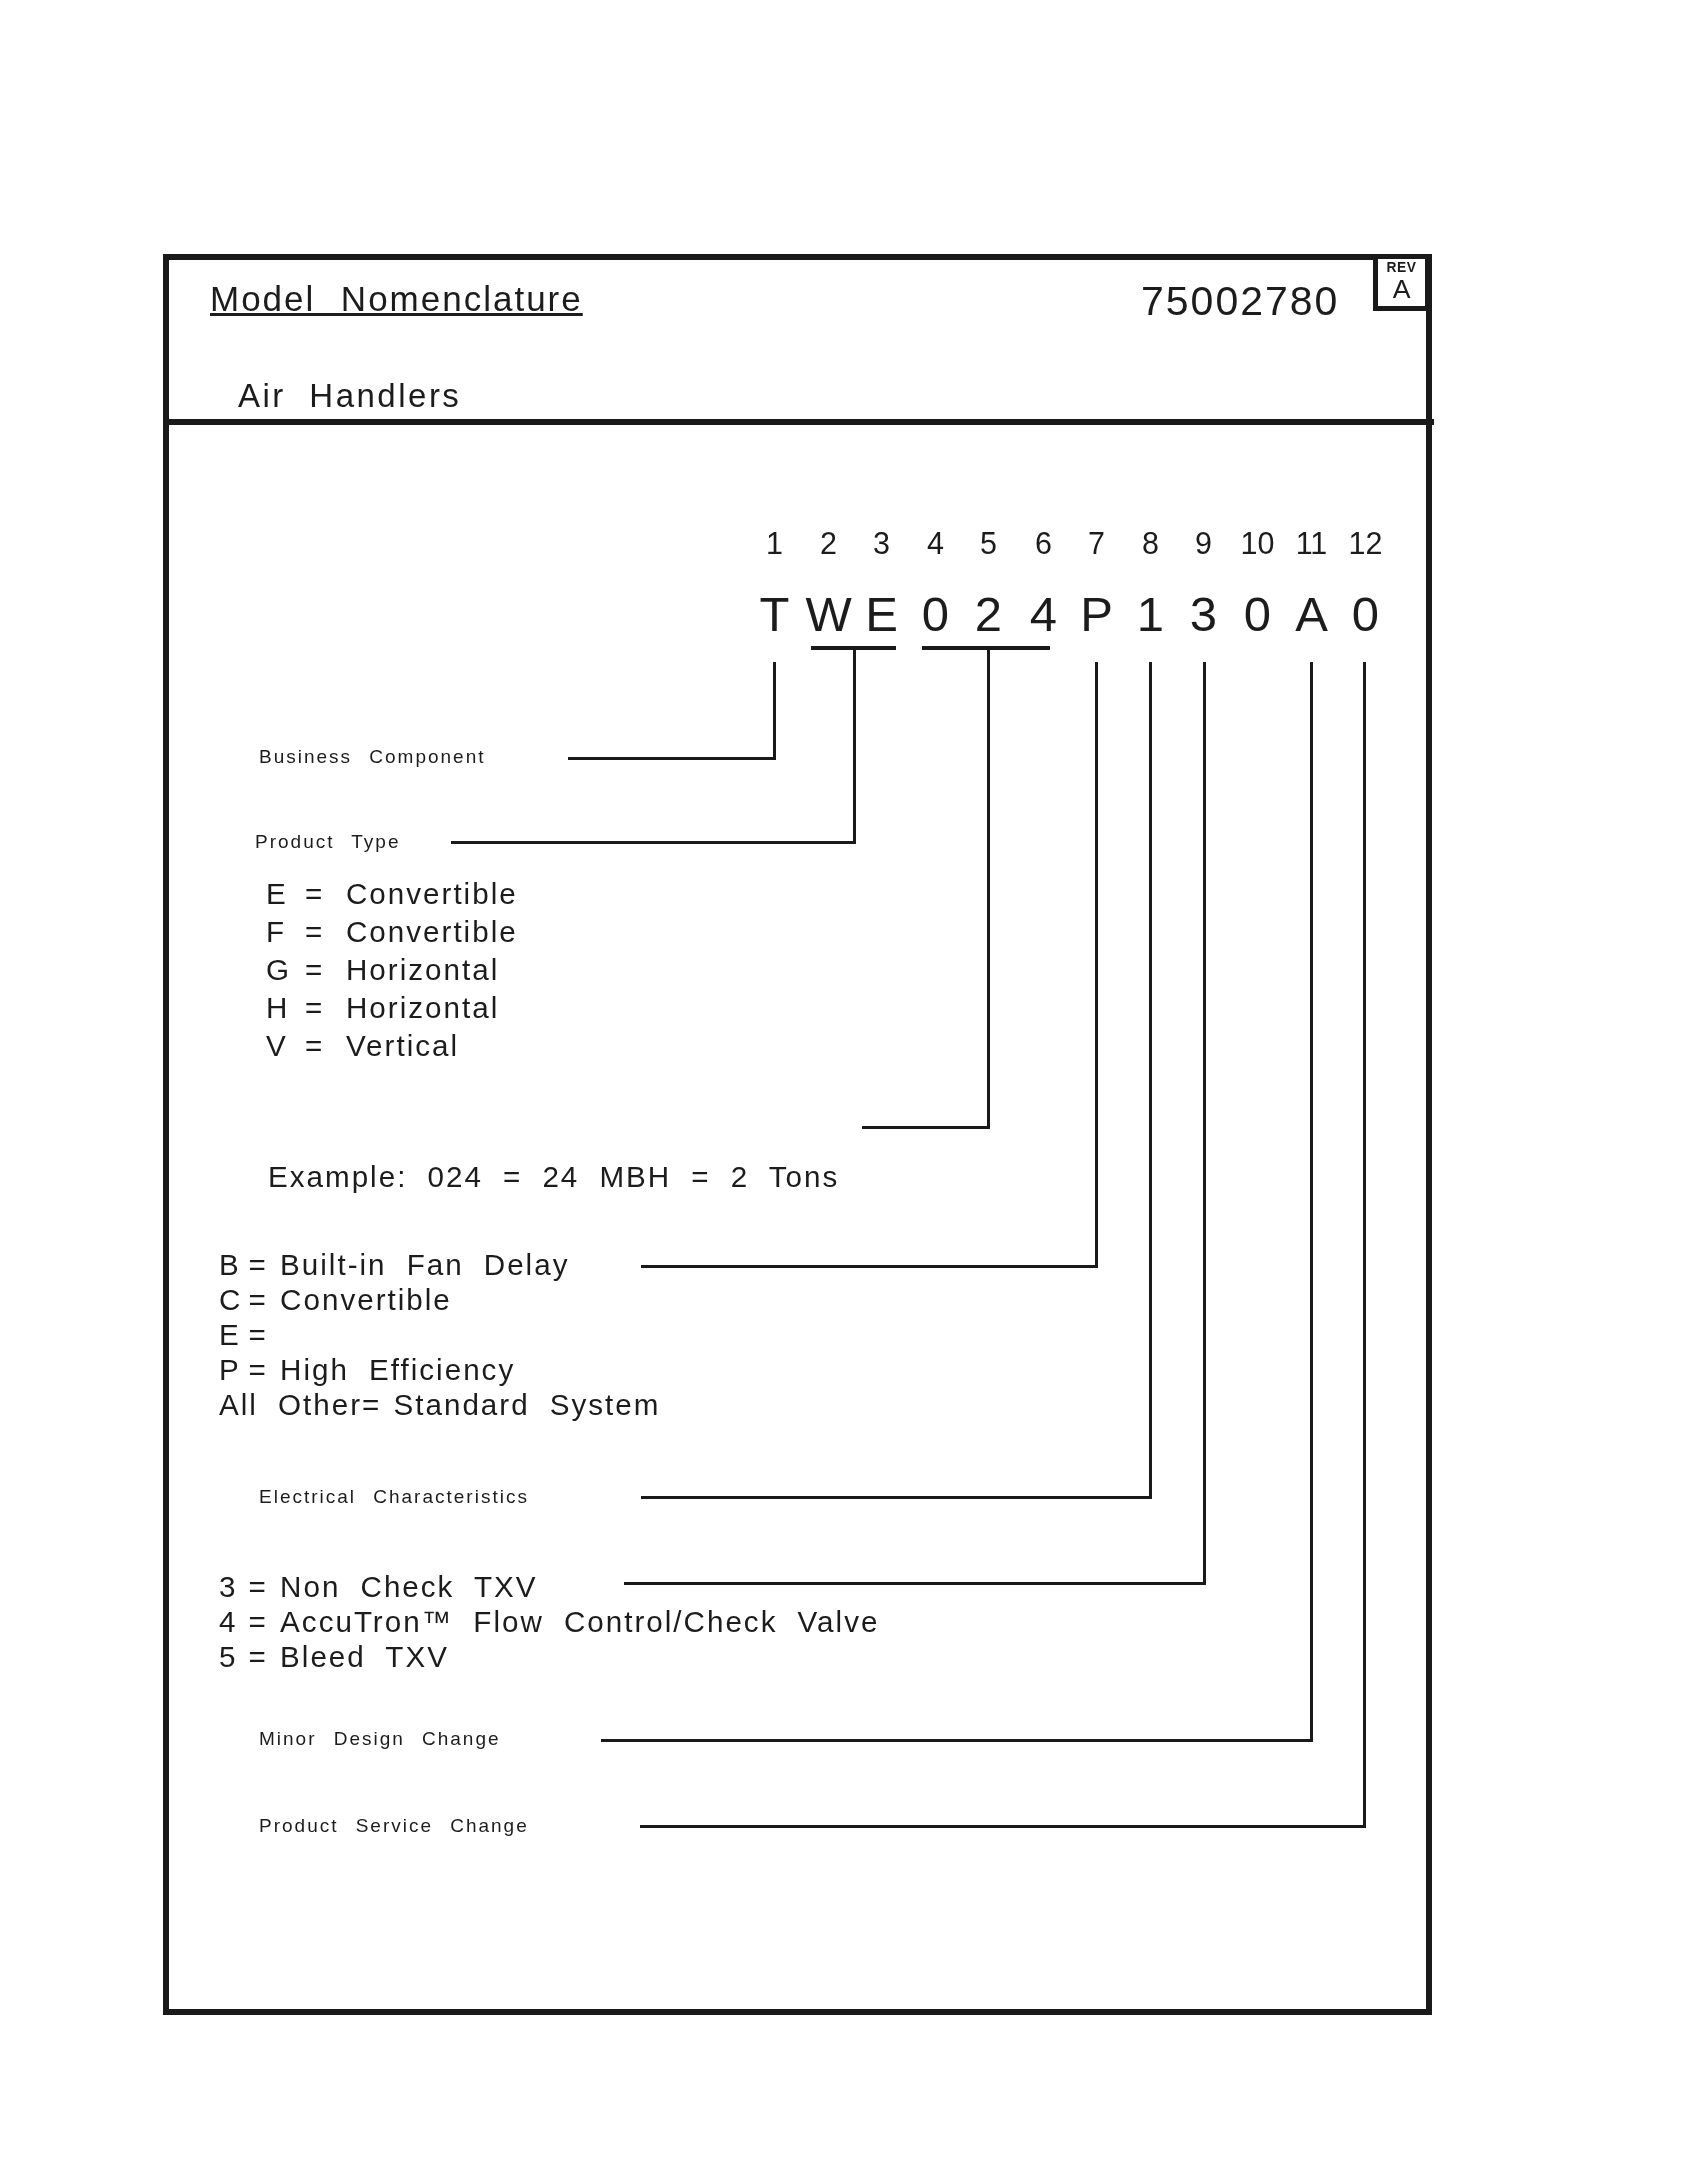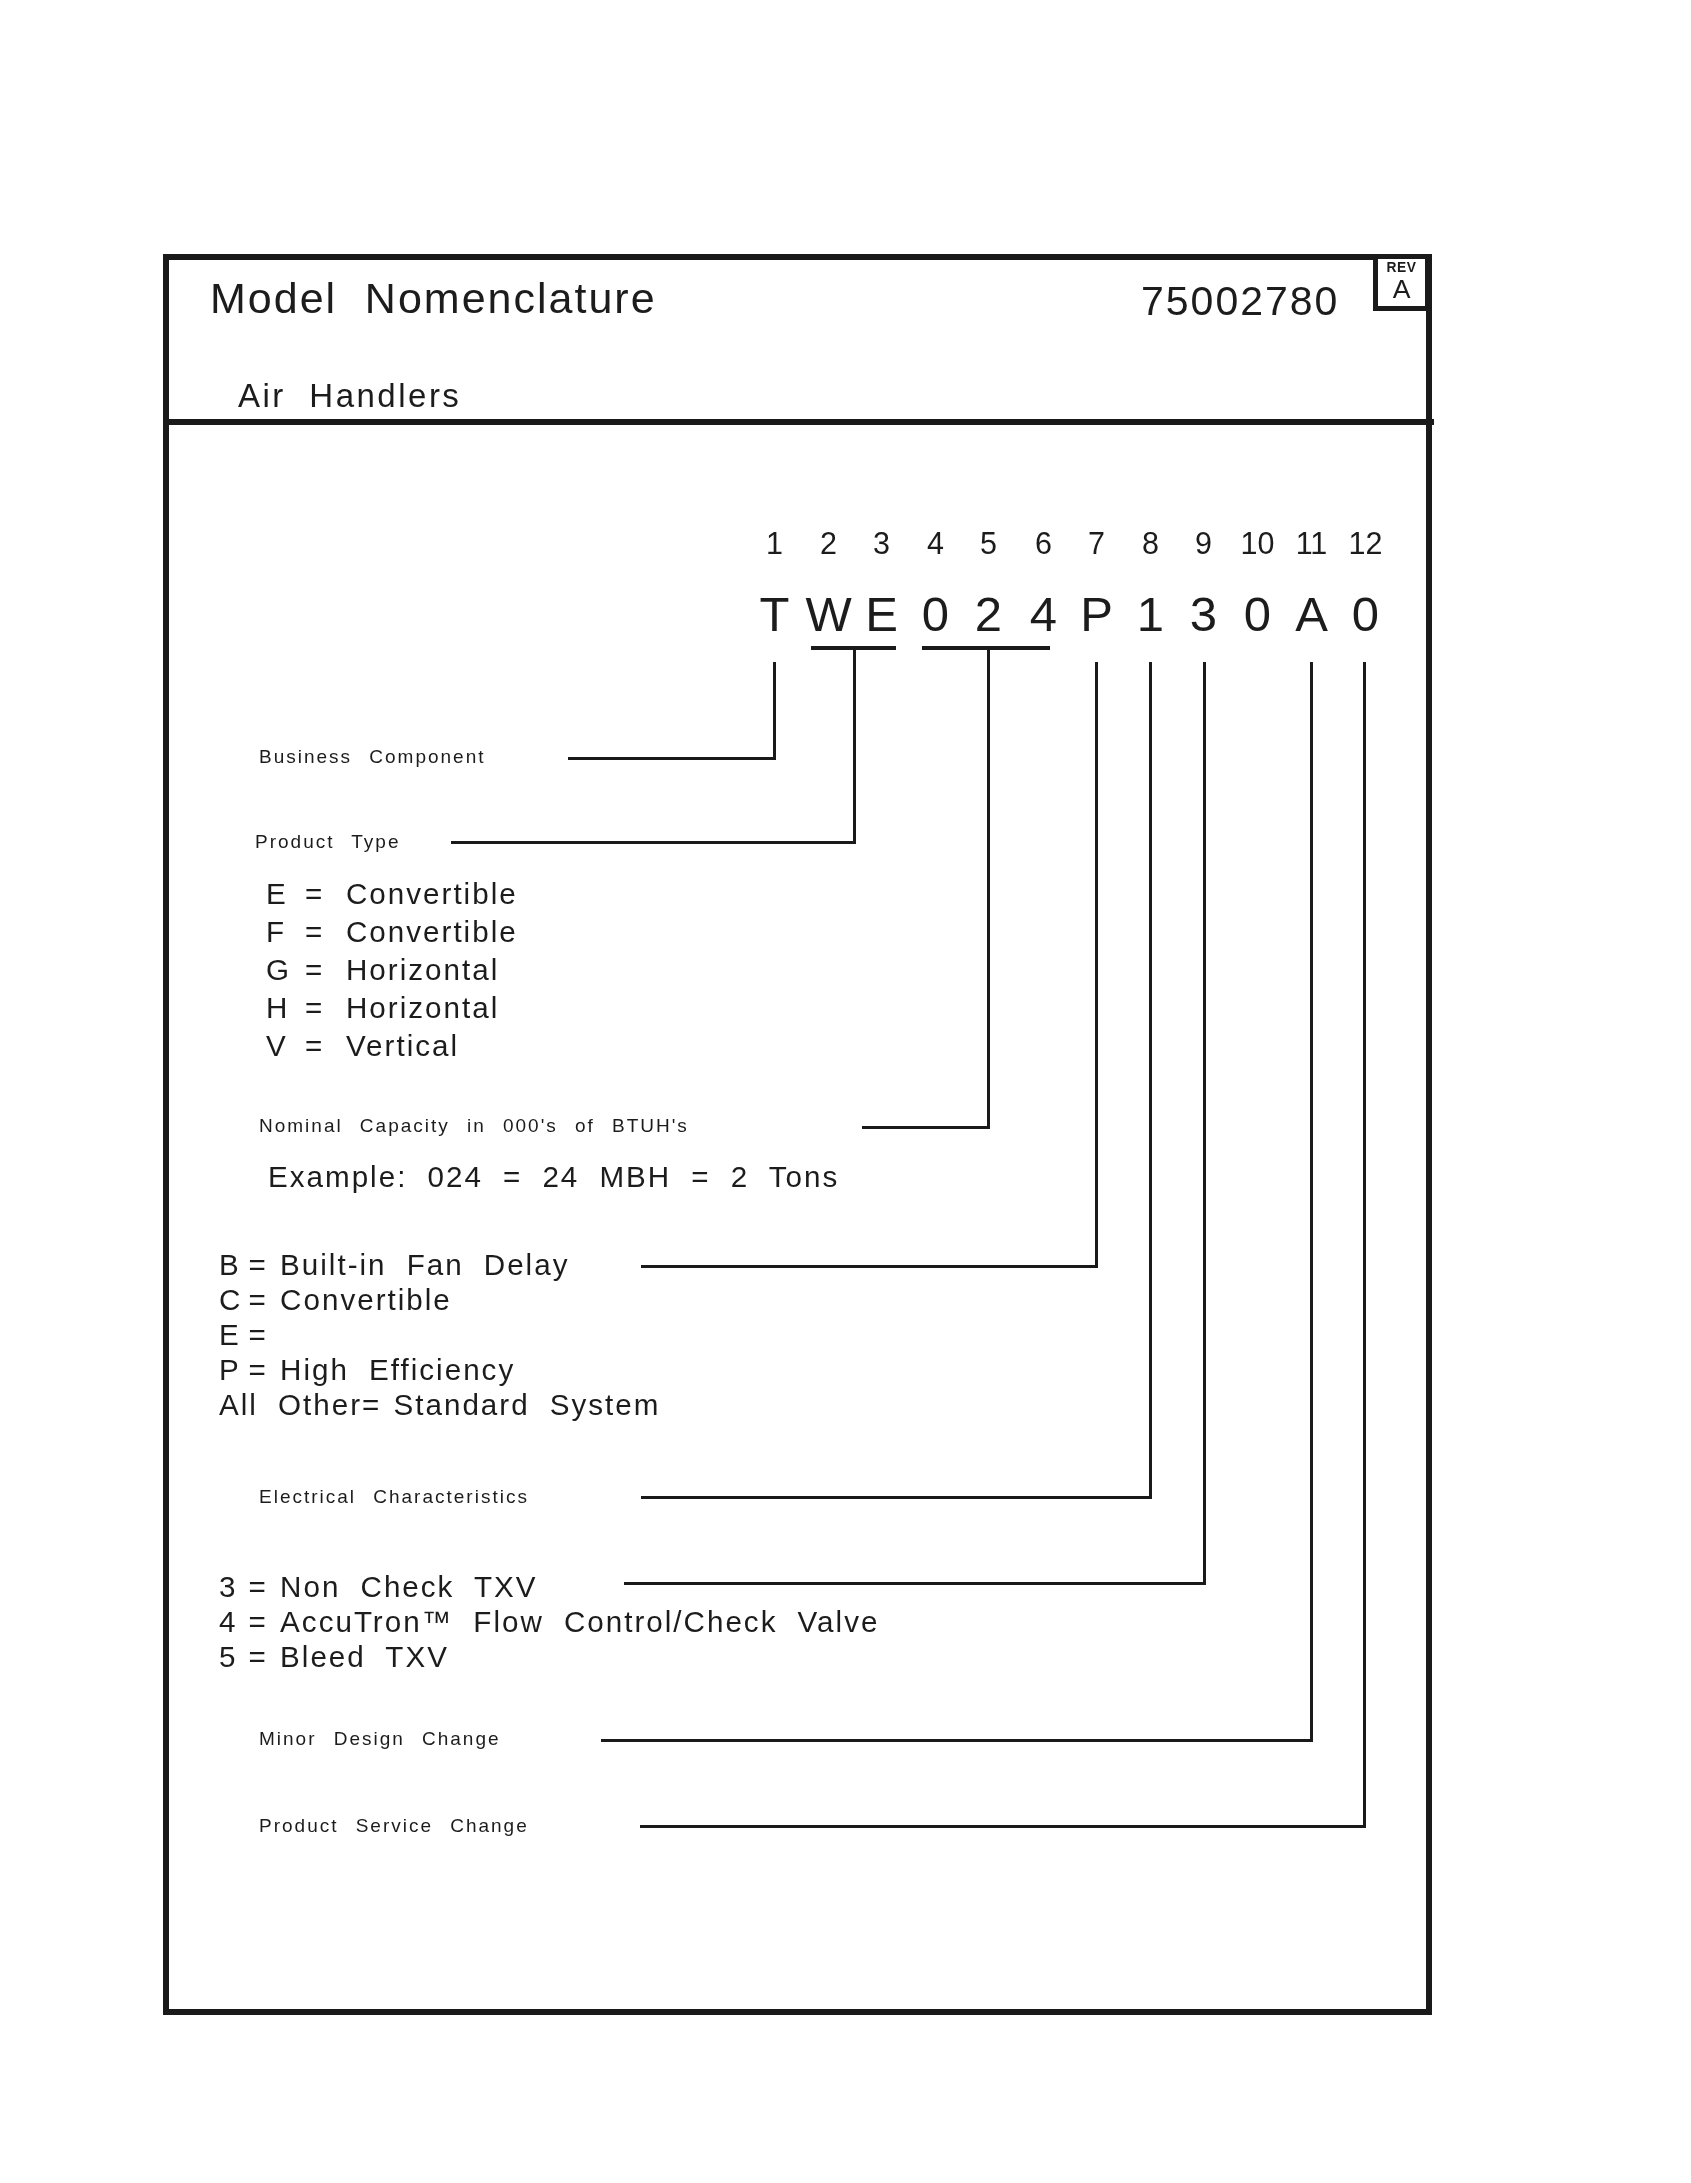--- a/index.html
+++ b/index.html
@@ -20,23 +20,24 @@
   }
   .header-divider {
     position:absolute;
     left:163px; top:419px;
     width:1271px; height:5.9px;
     background:#1a1a1a;
   }
   .title {
     position:absolute;
     left:210px; top:277px;
-    font-size:43px; line-height:43px;
+    font-size:35px; line-height:43px;
     letter-spacing:2px; word-spacing:13.8px;
     white-space:nowrap;
+    text-decoration:underline;
   }
   .doc-number {
     position:absolute;
     left:1141px; top:280px;
     font-size:41px; line-height:43px;
     letter-spacing:2px;
     white-space:nowrap;
   }
   .rev-box {
     position:absolute;
@@ -166,21 +167,20 @@
   <div class="hline" style="left:451px; top:841px;  width:405px"></div>
   <div class="hline" style="left:862px; top:1126px; width:128px"></div>
   <div class="hline" style="left:641px; top:1265px; width:457px"></div>
   <div class="hline" style="left:641px; top:1496px; width:510px"></div>
   <div class="hline" style="left:624px; top:1582px; width:582px"></div>
   <div class="hline" style="left:601px; top:1739px; width:712px"></div>
   <div class="hline" style="left:640px; top:1825px; width:726px"></div>
 
   <div class="callout-label" style="left:219px; top:739px">Business Component</div>
   <div class="callout-label" style="left:215px; top:824px">Product Type</div>
-  <div class="callout-label" style="left:219px; top:1108px">Nominal Capacity in 000's of BTUH's</div>
   <div class="example-line" style="left:268px; top:1159px">Example: 024 = 24 MBH = 2 Tons</div>
   <div class="callout-label" style="left:219px; top:1479px">Electrical Characteristics</div>
   <div class="callout-label" style="left:219px; top:1721px">Minor Design Change</div>
   <div class="callout-label" style="left:219px; top:1808px">Product Service Change</div>
 
   <div class="opt-list pt" style="left:266px; top:875px">
     <div class="opt-row">
       <span class="opt-key">E</span>
       <span class="opt-eq">=</span>
       <span class="opt-val">Convertible</span>

